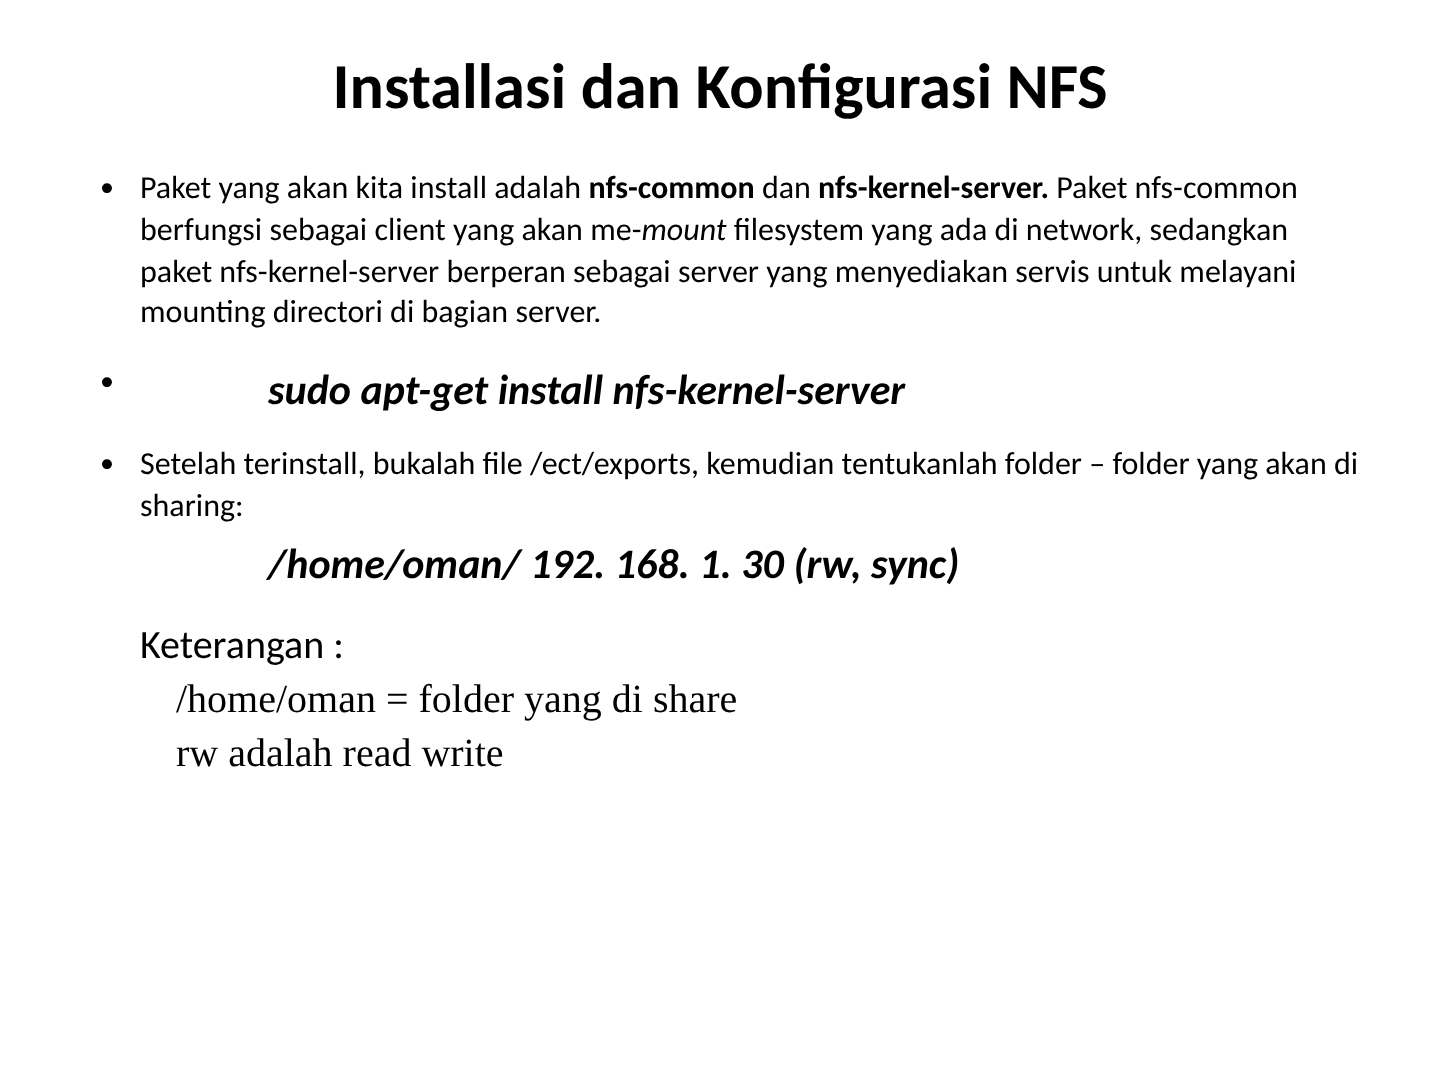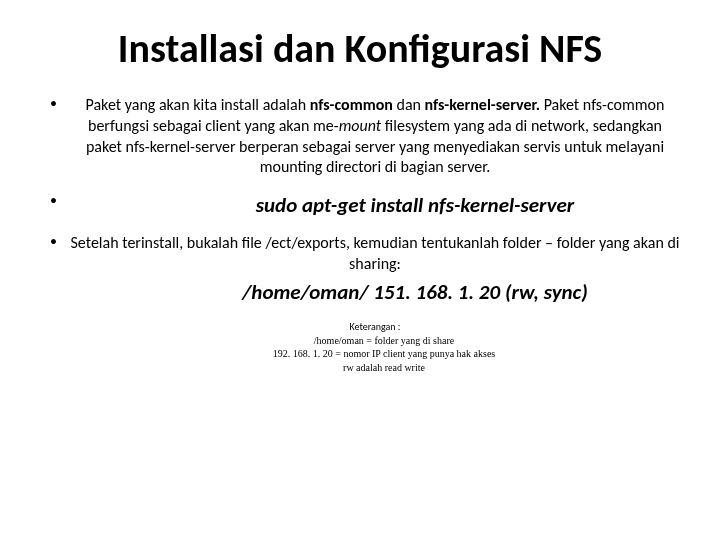--- a/index.html
+++ b/index.html
@@ -1,27 +1,27 @@
 <!DOCTYPE html>
 <html><head>
 <meta charset="utf-8">
 <style>
-  * { margin: 0; padding: 0; box-sizing: border-box; text-align: center; }
+  * { margin: 0; padding: 0; box-sizing: border-box; }
   body {
     width: 720px;
     height: 540px;
     background: #fff;
     font-family: Calibri, Arial, sans-serif;
     color: #000;
     padding: 24px 40px 0 40px;
     overflow: hidden;
   }
   h1 {
     text-align: center;
-    font-size: 40px;
+    font-size: 32px;
     font-weight: 700;
     margin-bottom: 22px;
   }
   ul.main { list-style: none; }
   ul.main > li {
     position: relative;
     padding-left: 30px;
     margin-bottom: 14px;
     font-size: 16px;
     line-height: 1.3;
@@ -32,25 +32,25 @@
     left: 10px;
     top: 0;
     font-size: 14px;
   }
   .b { font-weight: 700; }
   .i { font-style: italic; }
   .cmd {
     font-size: 21px;
     font-weight: 700;
     font-style: italic;
-    margin: 4px 0 4px 80px;
+    margin: 4px 0 4px 64px;
   }
   .ket {
     margin-left: 30px;
-    font-size: 10px;
+    font-size: 20px;
     line-height: 1.35;
   }
   .ket-line { padding-left: 18px; font-family: Liberation Serif, serif; }
 </style>
 </head>
 <body>
 
 <h1>Installasi dan Konfigurasi NFS</h1>
 
 <ul class="main">
@@ -58,23 +58,22 @@
   <li>
     <span>Paket yang akan kita install adalah </span><span class="b">nfs-common</span><span> dan </span><span class="b">nfs-kernel-server. </span><span>Paket nfs-common berfungsi sebagai client yang akan me-</span><span class="i">mount</span><span> filesystem yang ada di network,  sedangkan paket nfs-kernel-server berperan sebagai server yang menyediakan servis untuk melayani mounting directori di bagian server.</span>
   </li>
 
   <li>
     <div class="cmd">sudo apt-get install nfs-kernel-server</div>
   </li>
 
   <li>
     <span>Setelah terinstall, bukalah file /ect/exports, kemudian tentukanlah folder – folder yang akan di sharing:</span>
-    <div class="cmd">/home/oman/ 151. 168. 1. 20 (rw, sync)</div>
+    <div class="cmd">/home/oman/ 192. 168. 1. 30 (rw, sync)</div>
   </li>
 
 </ul>
 
 <div class="ket">
   <div>Keterangan :</div>
   <div class="ket-line">/home/oman   = folder yang di share</div>
-  <div class="ket-line">192. 168. 1. 20   =  nomor IP client yang punya hak akses</div>
   <div class="ket-line">rw adalah read write</div>
 </div>
 
 </body></html>

